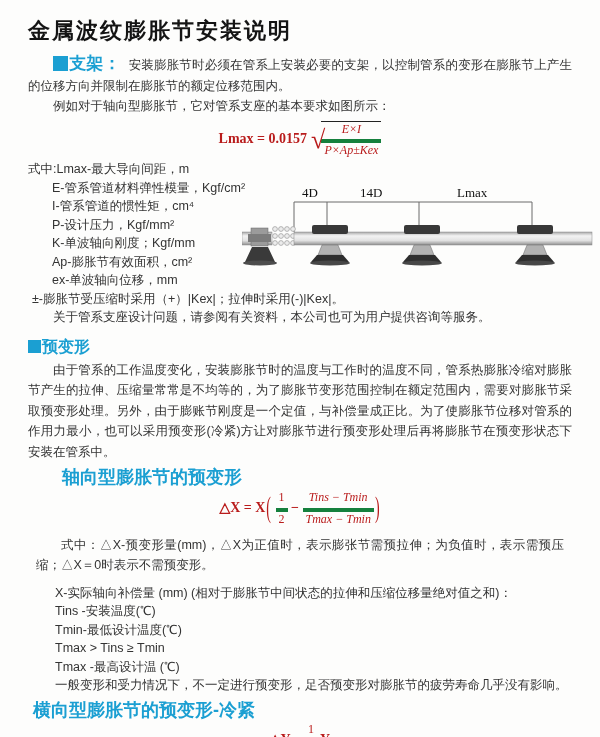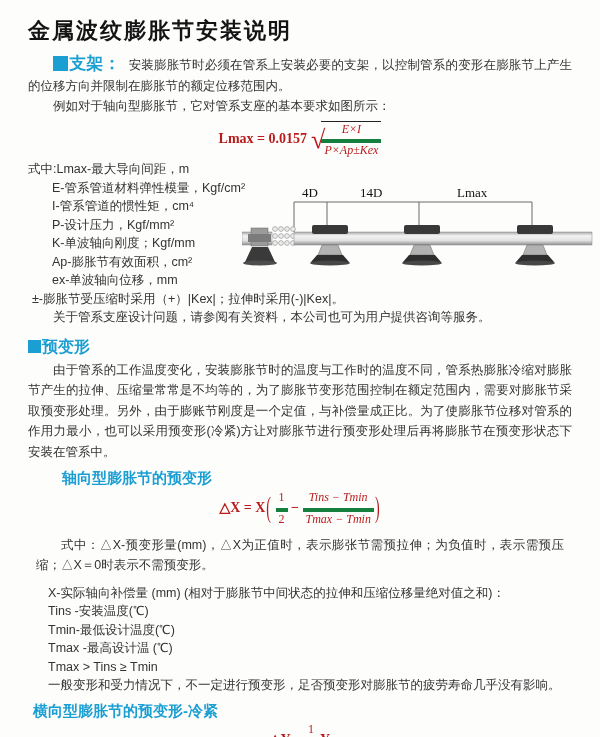--- a/index.html
+++ b/index.html
@@ -29,21 +29,21 @@
   }
   .sq.small{width:13px;height:13px;vertical-align:-1px;}
   .sec-head{
     color:var(--accent);font-size:17px;font-weight:bold;margin-right:8px;
   }
   .sec2-head{
     font-size:16px;font-weight:bold;color:var(--accent);
     margin:10px 0 3px 0;line-height:20px;text-indent:0;
   }
   .sub-head{
-    font-size:15px;font-weight:bold;color:var(--accent);
+    font-size:18px;font-weight:bold;color:var(--accent);
     margin:6px 0 3px 34px;line-height:19px;
   }
   .sub-head.flush{margin-left:5px;}
   
   .formula{
     text-align:center;font-family:"Liberation Serif",serif;
     font-weight:bold;color:#b91c1c;font-size:14px;
     margin:4px 0 2px 0;
   }
   .frac{
@@ -65,21 +65,21 @@
     display:inline-block;transform:scaleY(2.1);
     vertical-align:middle;font-weight:normal;margin:0 1px;
   }
   
   .defs{font-size:12.5px;line-height:18.5px;margin-top:2px;color:#333;}
   .defs .d{margin-left:24px;}
   .defs .d0{margin-left:0;}
   .defs .d7{margin-left:4px;}
   .defs .d8{margin-left:25px;}
   
-  .tline{font-size:12.5px;line-height:18.5px;margin:0 0 0 20px;color:#333;}
+  .tline{font-size:12.5px;line-height:18.5px;margin:0 0 0 27px;color:#333;}
   .note{font-size:12.5px;line-height:20.5px;margin:8px;text-indent:2em;text-align:justify;}
   
   .diagram{position:absolute;left:242px;top:186px;width:356px;height:100px;}
   .dim-label{
     position:absolute;top:-1px;
     font-family:"Liberation Serif",serif;font-weight:normal;
     font-size:13px;color:#111;
   }
 </style>
 </head>
@@ -188,22 +188,22 @@
     <span class="frac"><span class="fnum">1</span><span class="fden">2</span></span>
     <span>−</span>
     <span class="frac"><span class="fnum it">Tins − Tmin</span><span class="fden it">Tmax − Tmin</span></span><span class="paren">)</span>
   </div>
 
   <p class="note">式中：△X-预变形量(mm)，△X为正值时，表示膨张节需预拉伸；为负值时，表示需预压缩；△X＝0时表示不需预变形。</p>
 
   <div class="tline">X-实际轴向补偿量 (mm) (相对于膨胀节中间状态的拉伸和压缩位移量绝对值之和)：</div>
   <div class="tline">Tins -安装温度(℃)</div>
   <div class="tline">Tmin-最低设计温度(℃)</div>
+  <div class="tline">Tmax &gt; Tins ≥ Tmin</div>
   <div class="tline">Tmax -最高设计温 (℃)</div>
-  <div class="tline">Tmax &gt; Tins ≥ Tmin</div>
   <div class="tline">一般变形和受力情况下，不一定进行预变形，足否预变形对膨胀节的疲劳寿命几乎没有影响。</div>
 
   <div class="sub-head flush">横向型膨胀节的预变形-冷紧</div>
 
   <div class="formula" style="margin:2px 0 6px 0;">
     <span>△Y =</span>
     <span class="frac"><span class="fnum">1</span><span class="fden">2</span></span>
     <span>Y</span>
   </div>
 

